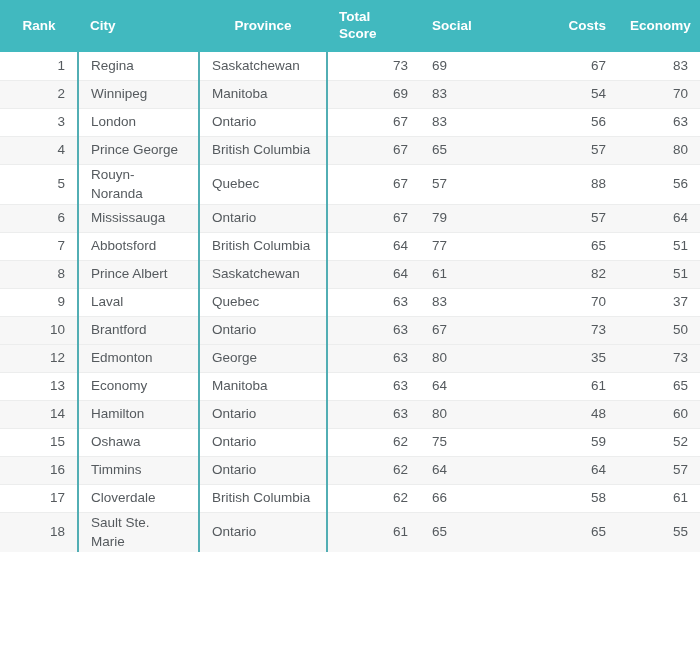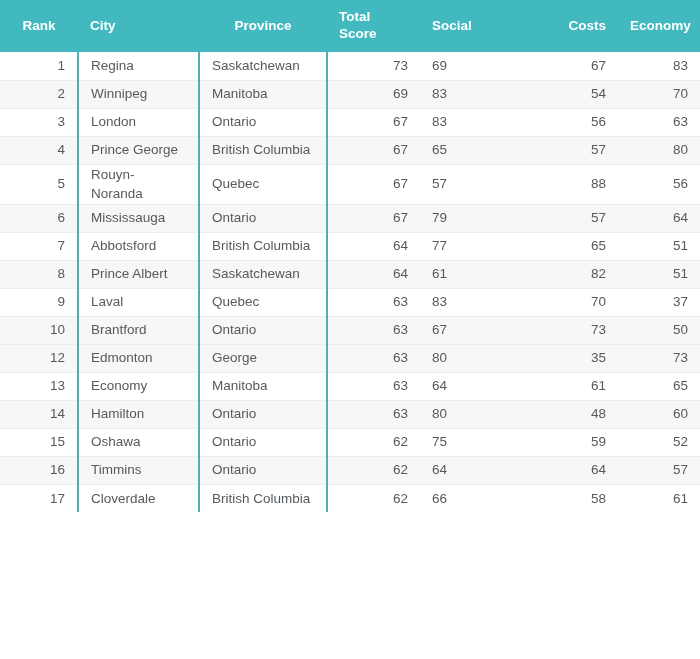--- a/index.html
+++ b/index.html
@@ -251,15 +251,24 @@
         </tr>
         <tr class="plain">
           <td class="c-rank">17</td>
           <td class="c-city">Cloverdale</td>
           <td class="c-prov">British Columbia</td>
           <td class="c-total">62</td>
           <td class="c-social">66</td>
           <td class="c-costs">58</td>
           <td class="c-econ">61</td>
         </tr>
+        <tr class="stripe">
+          <td class="c-rank">18</td>
+          <td class="c-city">Sault Ste. Marie</td>
+          <td class="c-prov">Ontario</td>
+          <td class="c-total">61</td>
+          <td class="c-social">65</td>
+          <td class="c-costs">65</td>
+          <td class="c-econ">55</td>
+        </tr>
       </tbody>
   </table>
 </div>
 
 </body></html>

